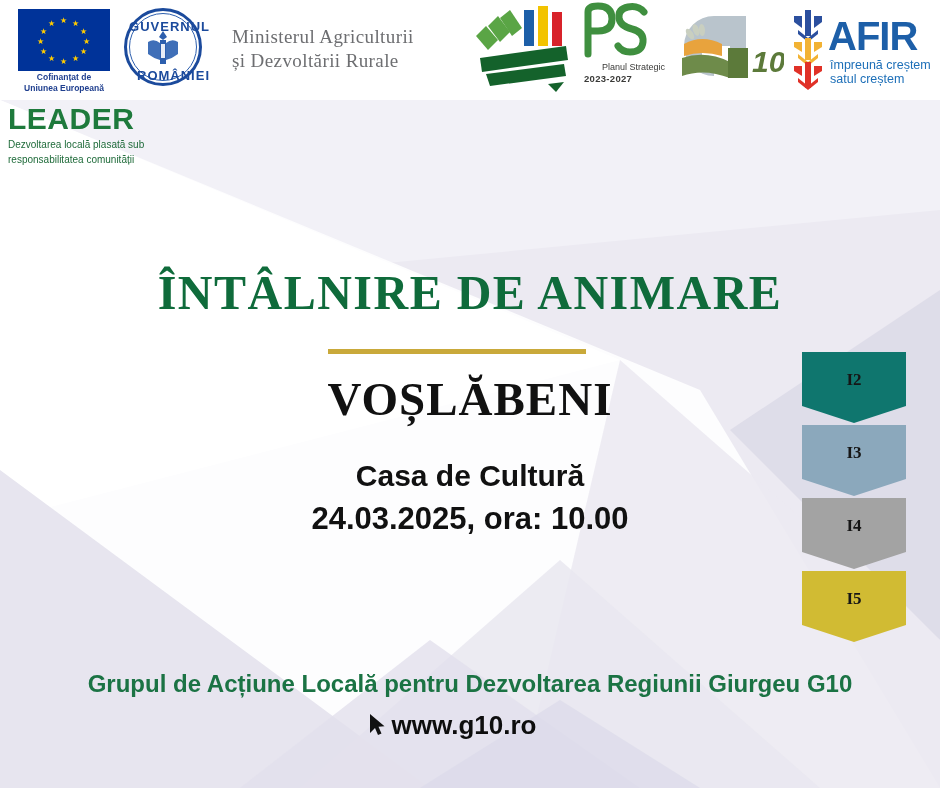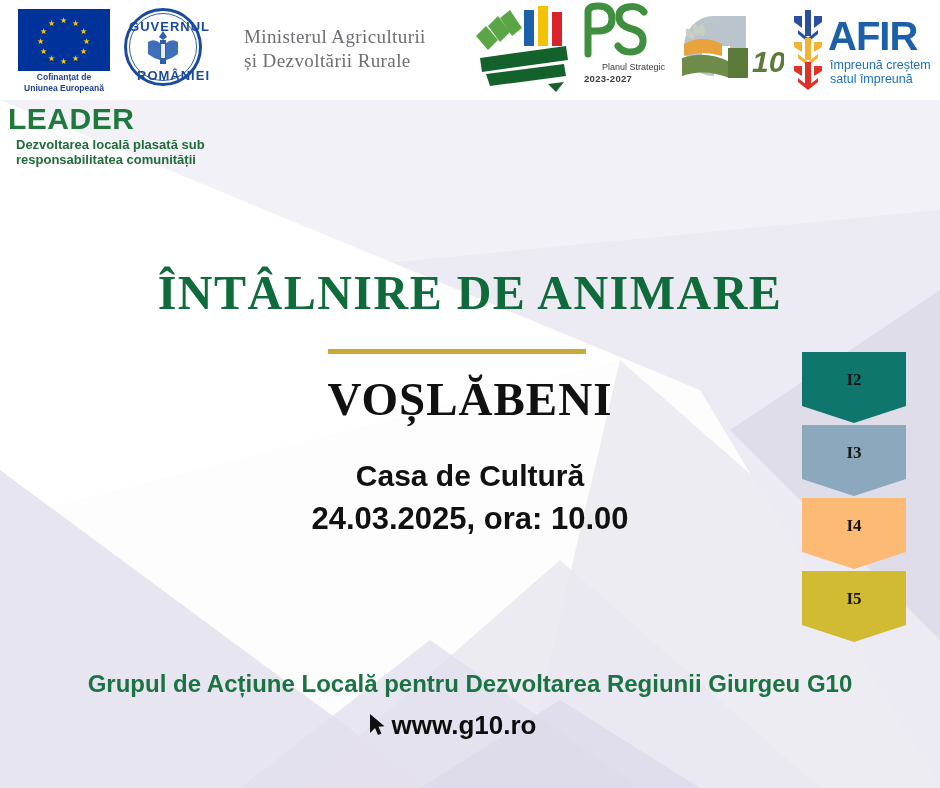--- a/index.html
+++ b/index.html
@@ -36,21 +36,21 @@
     background:#fff;border:3px solid #1b4a9c;box-sizing:border-box;}
   .seal2{position:absolute;left:11px;top:13px;width:68px;height:68px;border-radius:50%;
     border:1px solid #2d5fae;box-sizing:border-box;}
   .seal-txt-top, .seal-txt-bot{position:absolute;left:0;width:92px;text-align:right;
     color:#1b4a9c;font-size:13px;font-weight:bold;letter-spacing:1px;}
   .seal-txt-top{top:19px;}
   .seal-txt-bot{top:68px;}
   .seal-eagle{position:absolute;left:26px;top:28px;width:38px;height:40px;}
 
   
-  .min-wrap{left:240px;width:240px;}
+  .min-wrap{left:228px;width:240px;}
   .min-l1,.min-l2{position:absolute;left:4px;color:#6d6e71;
     font-family:"Liberation Serif", serif;font-size:19px;letter-spacing:.4px;}
   .min-l1{top:26px;}
   .min-l2{top:50px;}
 
   
   .pndr-wrap{left:468px;width:106px;}
 
   
   .ps-wrap{left:578px;width:96px;}
@@ -66,21 +66,21 @@
   .afir-word{position:absolute;left:40px;top:16px;color:#1d5fa8;
     font-size:40px;font-weight:bold;letter-spacing:-1px;line-height:40px;}
   .afir-sub1,.afir-sub2{position:absolute;left:42px;color:#1d6fb8;font-size:12.5px;}
   .afir-sub1{top:58px;}
   .afir-sub2{top:72px;}
 
   
   .leader{position:absolute;left:8px;top:104px;z-index:18;}
   .leader-title{color:#1e7a3c;font-size:30px;font-weight:bold;letter-spacing:.5px;
     line-height:30px;}
-  .leader-sub1,.leader-sub2{color:#1f6b3a;font-size:13px;font-weight:bold;line-height:15px;margin-left:8px;}
+  .leader-sub1,.leader-sub2{color:#1f6b3a;font-size:10px;font-weight:normal;line-height:15px;}
   .leader-sub1{margin-top:3px;}
 
   
   .headline{position:absolute;left:0;top:265px;width:940px;text-align:center;
     color:#0f6b3b;font-family:"Liberation Serif", serif;font-weight:bold;
     font-size:48px;letter-spacing:1.5px;z-index:15;}
   .rule{position:absolute;left:328px;top:349px;width:258px;height:5px;
     background:#c9a93a;z-index:15;}
   .place{position:absolute;left:0;top:372px;width:940px;text-align:center;
     color:#111111;font-family:"Liberation Serif", serif;font-weight:bold;
@@ -221,21 +221,21 @@
         </g>
         <g fill="#e03127">
           <rect x="15" y="54" width="6" height="26"></rect>
           <path d="M4 58 L12 58 L12 68 L4 63 Z"></path>
           <path d="M32 58 L24 58 L24 68 L32 63 Z"></path>
           <path d="M8 70 L18 78 L28 70 L28 74 L18 82 L8 74 Z"></path>
         </g>
       </svg>
       <div class="afir-word">AFIR</div>
       <div class="afir-sub1">împreună creștem</div>
-      <div class="afir-sub2">satul împreună</div>
+      <div class="afir-sub2">satul creștem</div>
     </div>
   </div>
 
   <div class="leader">
     <div class="leader-title" style="color: rgb(30, 122, 60);">LEADER</div>
     <div class="leader-sub1">Dezvoltarea locală plasată sub</div>
     <div class="leader-sub2">responsabilitatea comunității</div>
   </div>
 
   <div class="headline" style="color: rgb(15, 107, 59);">ÎNTÂLNIRE DE ANIMARE</div>
@@ -244,21 +244,21 @@
   <div class="venue">Casa de Cultură</div>
   <div class="datetime">24.03.2025, ora: 10.00</div>
 
   <div class="chev-stack">
     <div class="chev" style="background: #0f766e;">
       <span>I2</span>
     </div>
     <div class="chev" style="background: rgb(139, 168, 188);">
       <span>I3</span>
     </div>
-    <div class="chev" style="background: #fdba74;">
+    <div class="chev" style="background: #a3a3a3;">
       <span>I4</span>
     </div>
     <div class="chev" style="background: rgb(209, 187, 51);">
       <span>I5</span>
     </div>
   </div>
 
   <div class="footer-org" style="color: rgb(27, 115, 68);">Grupul de Acțiune Locală pentru Dezvoltarea Regiunii Giurgeu G10</div>
   <div class="footer-site">
     <svg class="cursor-ico" width="18" height="24" viewBox="0 0 18 24">

